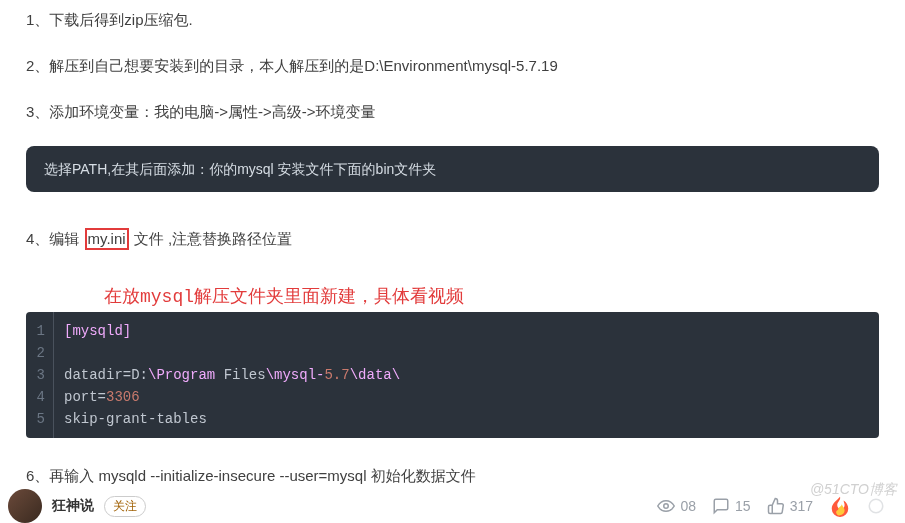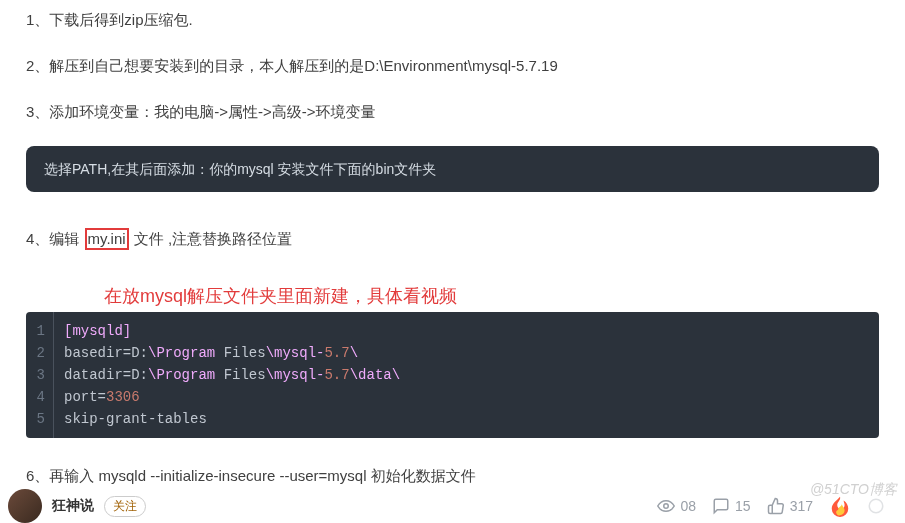--- a/index.html
+++ b/index.html
@@ -1,21 +1,21 @@
 <!DOCTYPE html>
 <html><head>
 <meta charset="utf-8">
 <style>
 * { margin: 0; padding: 0; box-sizing: border-box; }
 body { font-family: "Microsoft YaHei", "PingFang SC", Arial, sans-serif; font-size: 15px; color: #404040; background: #fff; width: 905px; height: 523px; position: relative; overflow: hidden; }
 .content { padding: 8px 26px 0 26px; }
 .para { margin-bottom: 22px; line-height: 1.6; color: #404040; }
 .highlight-box { display: inline-block; border: 2px solid #e23b3b; padding: 0 1px; margin: 12px 1px; line-height: 1.2; }
 .dark-block { background: #2b323b; color: #d6dde4; padding: 12px 18px; border-radius: 8px; margin-bottom: 24px; font-size: 14px; line-height: 1.6; }
-.annotation { color: #e23b3b; font-size: 18px; font-weight: 500; margin: 4px 0 4px 78px; }
+.annotation { color: #e23b3b; font-size: 18px; font-weight: 500; margin: 4px 0 4px 78px; font-family: Liberation Mono, monospace; }
 .code-block { background: #2b323b; border-radius: 4px; margin-bottom: 26px; font-family: Consolas, "Courier New", monospace; font-size: 14px; line-height: 22px; }
 .code-row { display: flex; }
 .line-num { width: 28px; text-align: right; color: #6b7684; padding-right: 8px; border-right: 1px solid #4a525d; user-select: none; }
 .code-text { padding-left: 10px; color: #c0c7d0; }
 .cy { color: #f0abfc; }
 .cn { color: #c97a6d; }
 .bottom-bar { position: absolute; bottom: 0; left: 0; right: 0; display: flex; align-items: center; padding: 6px 20px 0 8px; border-top: 0; }
 .avatar { width: 34px; height: 34px; border-radius: 50%; background: linear-gradient(135deg, #6b4a3a 0%, #3a2a20 100%); margin-right: 10px; }
 .author-name { font-weight: bold; color: #333; font-size: 14px; margin-right: 10px; }
 .follow-chip { display: inline-flex; align-items: center; font-size: 12px; color: #a16207; border: 1px solid #ccc; border-radius: 14px; padding: 1px 8px; }
@@ -46,21 +46,20 @@
 
   <div class="annotation">在放mysql解压文件夹里面新建，具体看视频</div>
 
   <div class="code-block">
     <div class="code-row">
       <div class="line-num">1</div>
       <div class="code-text"><span class="cy">[mysqld]</span></div>
     </div>
     <div class="code-row">
       <div class="line-num">2</div>
-      <div class="code-text"><span>basedir=D:</span><span class="cy">\Program</span><span> Files</span><span class="cy">\mysql-</span><span class="cn">5.7</span><span class="cy">\</span></div>
     </div>
     <div class="code-row">
       <div class="line-num">3</div>
       <div class="code-text"><span>datadir=D:</span><span class="cy">\Program</span><span> Files</span><span class="cy">\mysql-</span><span class="cn">5.7</span><span class="cy">\data\</span></div>
     </div>
     <div class="code-row">
       <div class="line-num">4</div>
       <div class="code-text"><span>port=</span><span class="cn">3306</span></div>
     </div>
     <div class="code-row">

